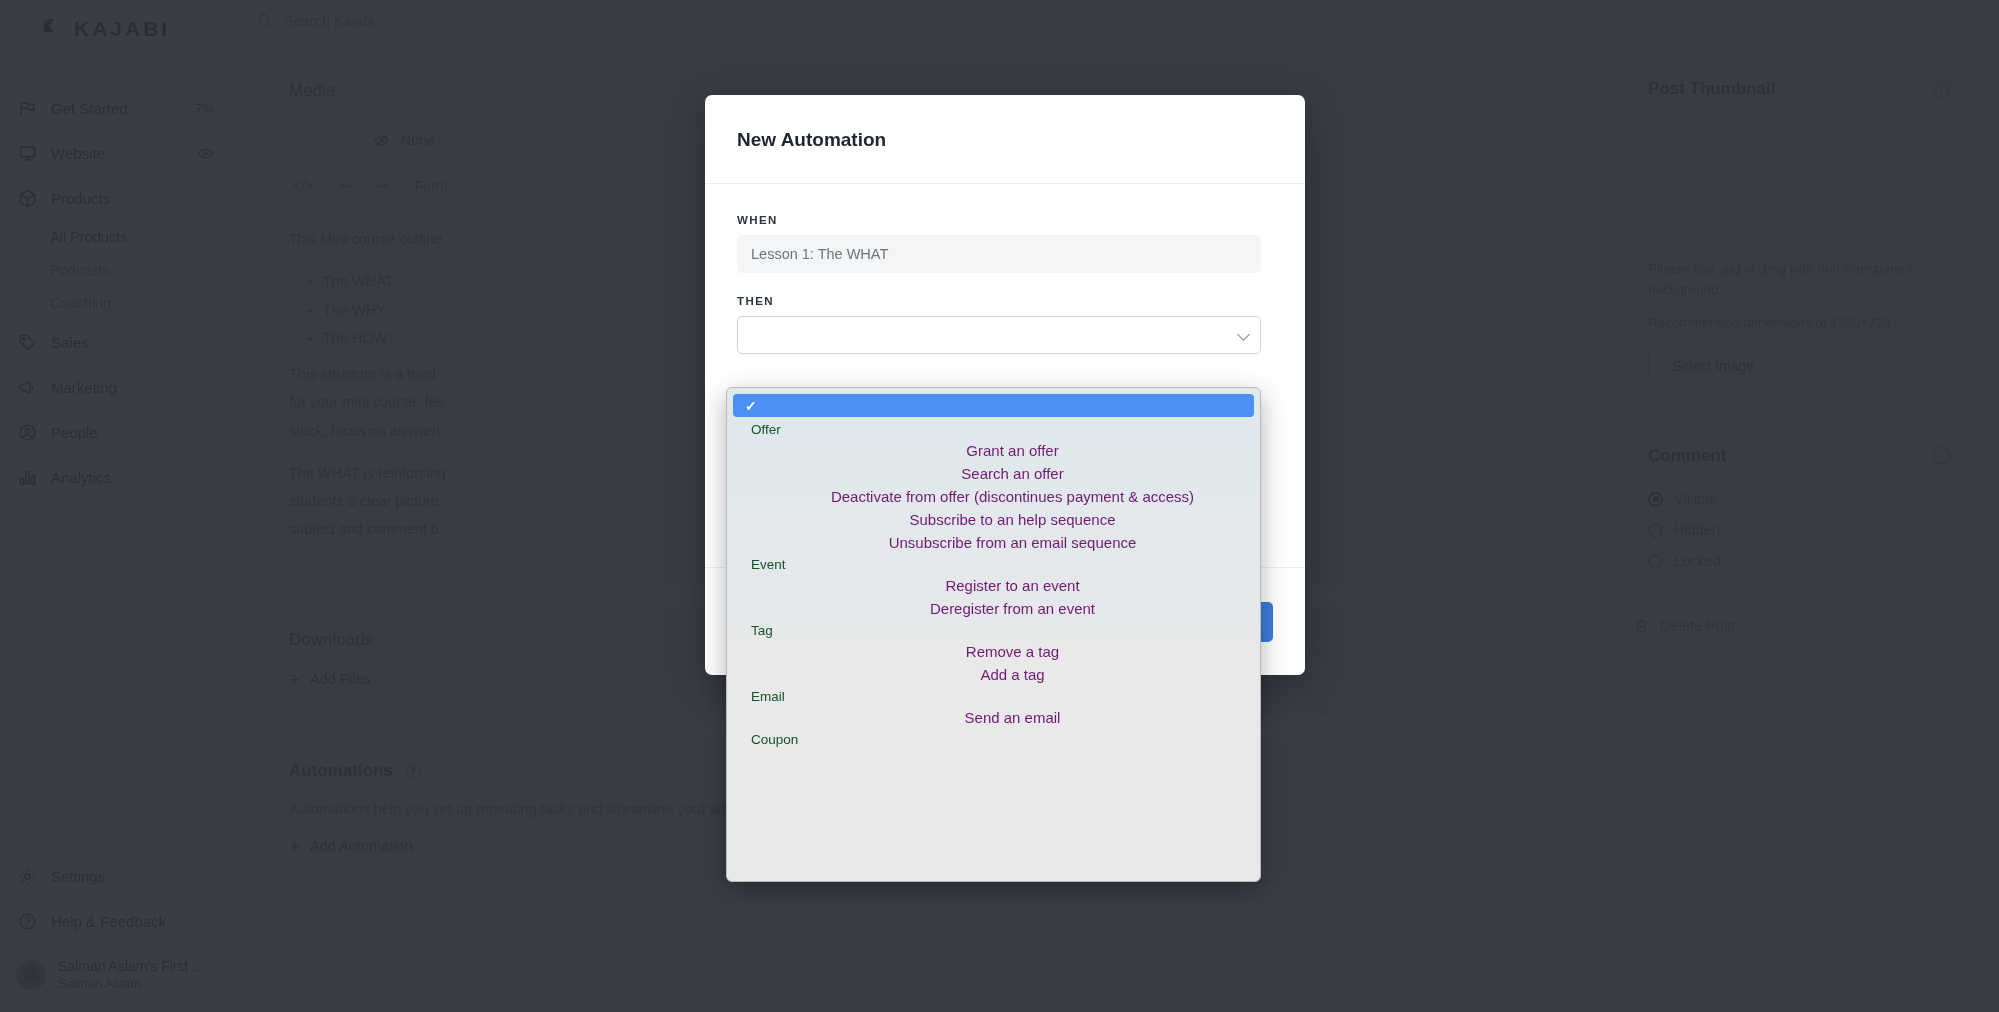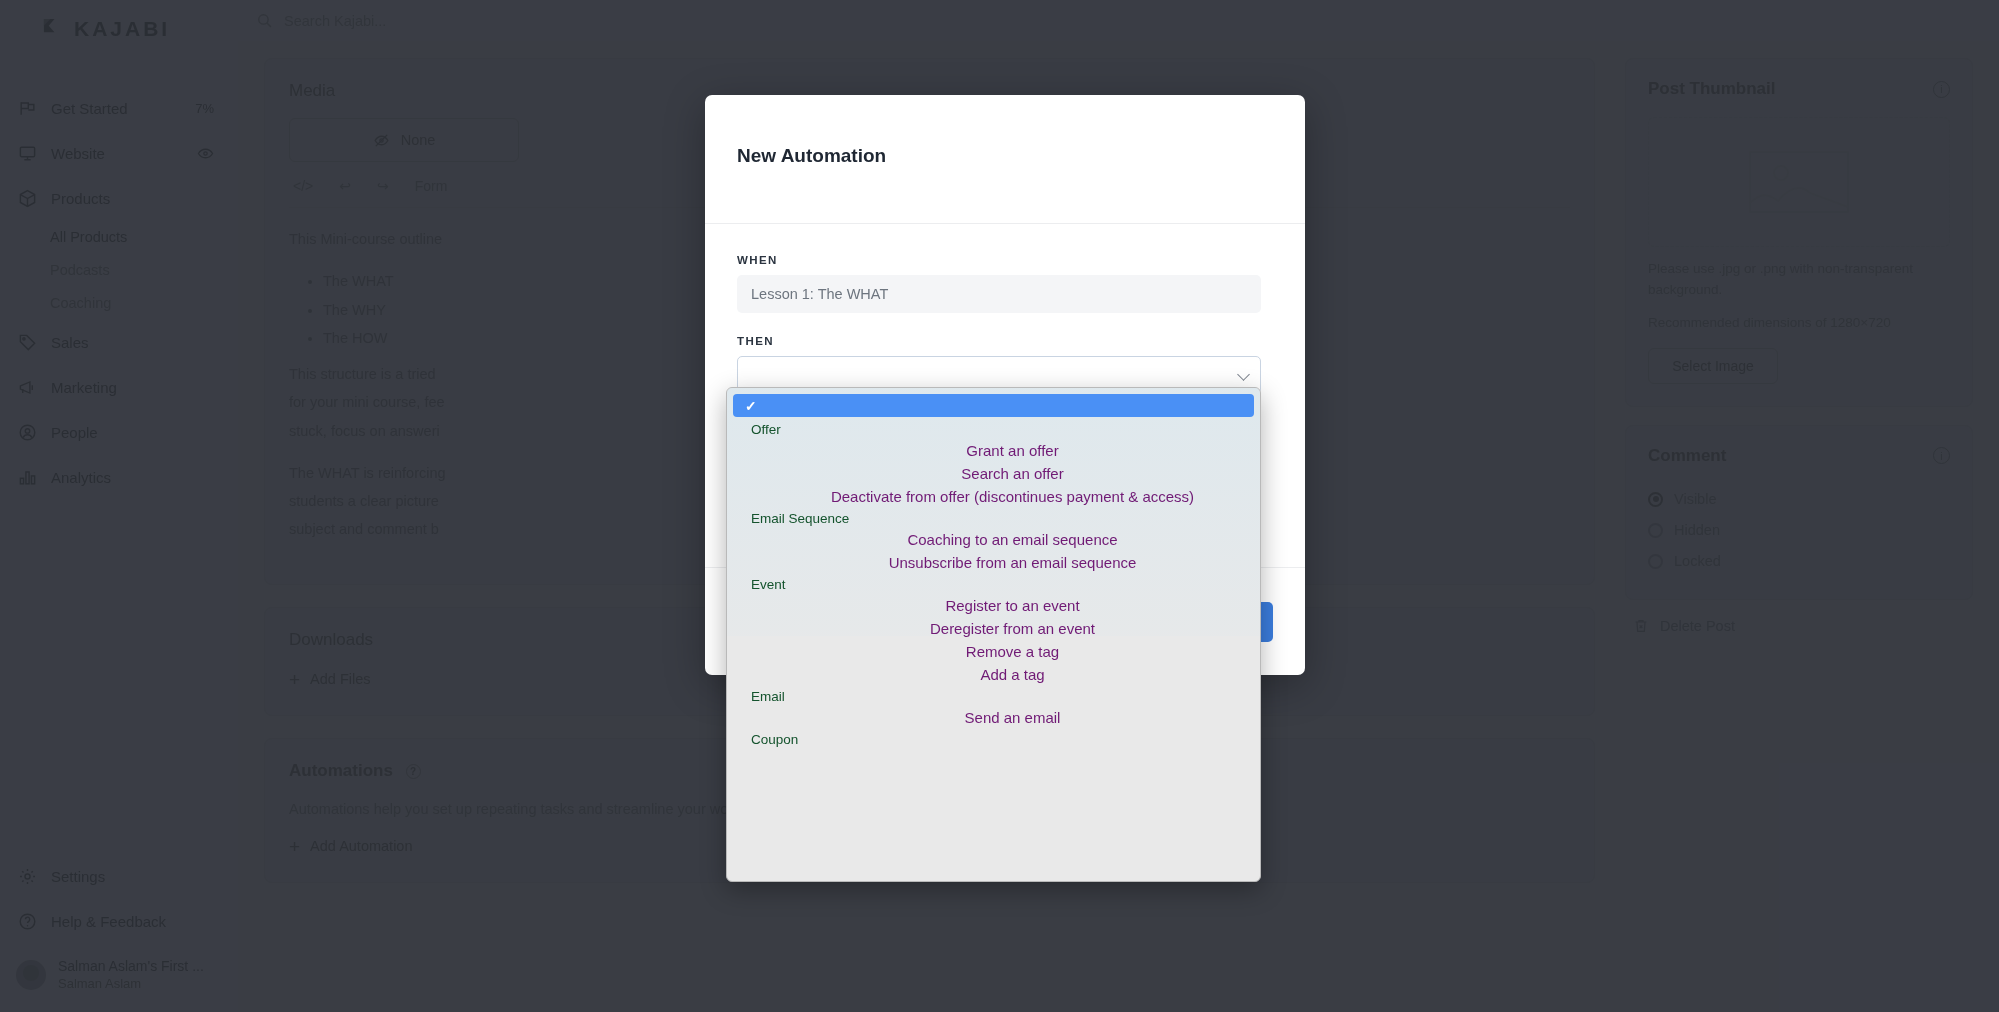--- a/index.html
+++ b/index.html
@@ -131,21 +131,21 @@
   .modal {
     position: absolute;
     left: 705px; top: 95px;
     width: 600px; height: 580px;
     background: #ffffff;
     border-radius: 7px;
     box-shadow: 0 10px 40px rgba(0,0,0,0.28);
     overflow: hidden;
   }
   .modal-head {
-    height: 129px; padding: 50px 32px 0 32px;
+    height: 89px; padding: 34px 32px 0 32px;
     border-bottom: 1px solid #ecedef;
   }
   .modal-title { font-size: 19px; font-weight: 700; color: #1f2733; }
   .modal-body { padding: 30px 44px 0 32px; }
   .field-label {
     font-size: 11.5px; font-weight: 700; letter-spacing: 1.4px;
     color: #2b3440; margin-bottom: 9px;
   }
   .field-label.second { margin-top: 22px; }
   .readonly-field {
@@ -500,28 +500,28 @@
     <div class="dd-layer">
       <div class="dd-sel">
         <span class="dd-check">✓</span>
       </div>
 
       <div class="dd-group">Offer</div>
       <div class="dd-item">Grant an offer</div>
       <div class="dd-item">Search an offer</div>
       <div class="dd-item">Deactivate from offer (discontinues payment &amp; access)</div>
 
-      <div class="dd-group">Email Sequence</div>
-      <div class="dd-item">Coaching to an email sequence</div>
+      <div class="dd-item">Subscribe to an help sequence</div>
       <div class="dd-item">Unsubscribe from an email sequence</div>
 
       <div class="dd-group">Event</div>
       <div class="dd-item">Register to an event</div>
       <div class="dd-item">Deregister from an event</div>
 
+      <div class="dd-group">Tag</div>
       <div class="dd-item">Remove a tag</div>
       <div class="dd-item">Add a tag</div>
 
       <div class="dd-group">Email</div>
       <div class="dd-item">Send an email</div>
 
       <div class="dd-group">Coupon</div>
     </div>
   </div>
 

